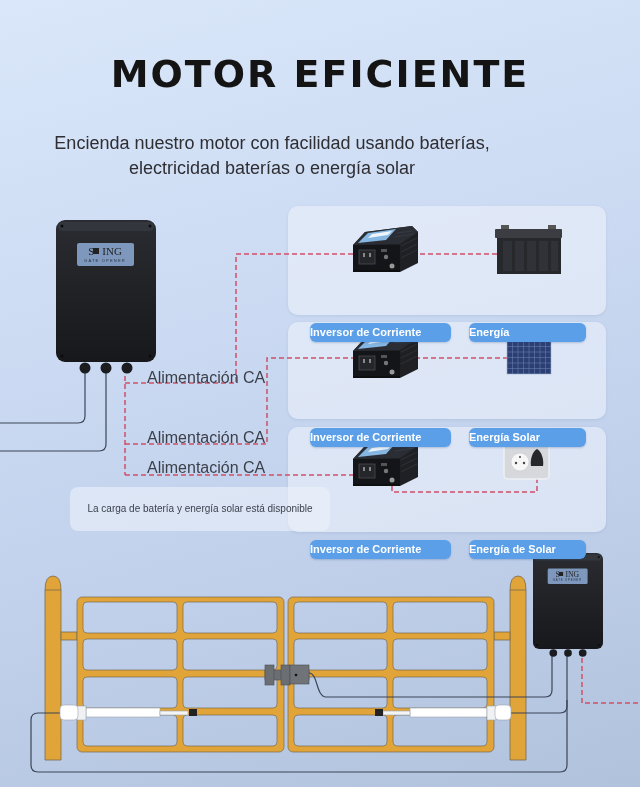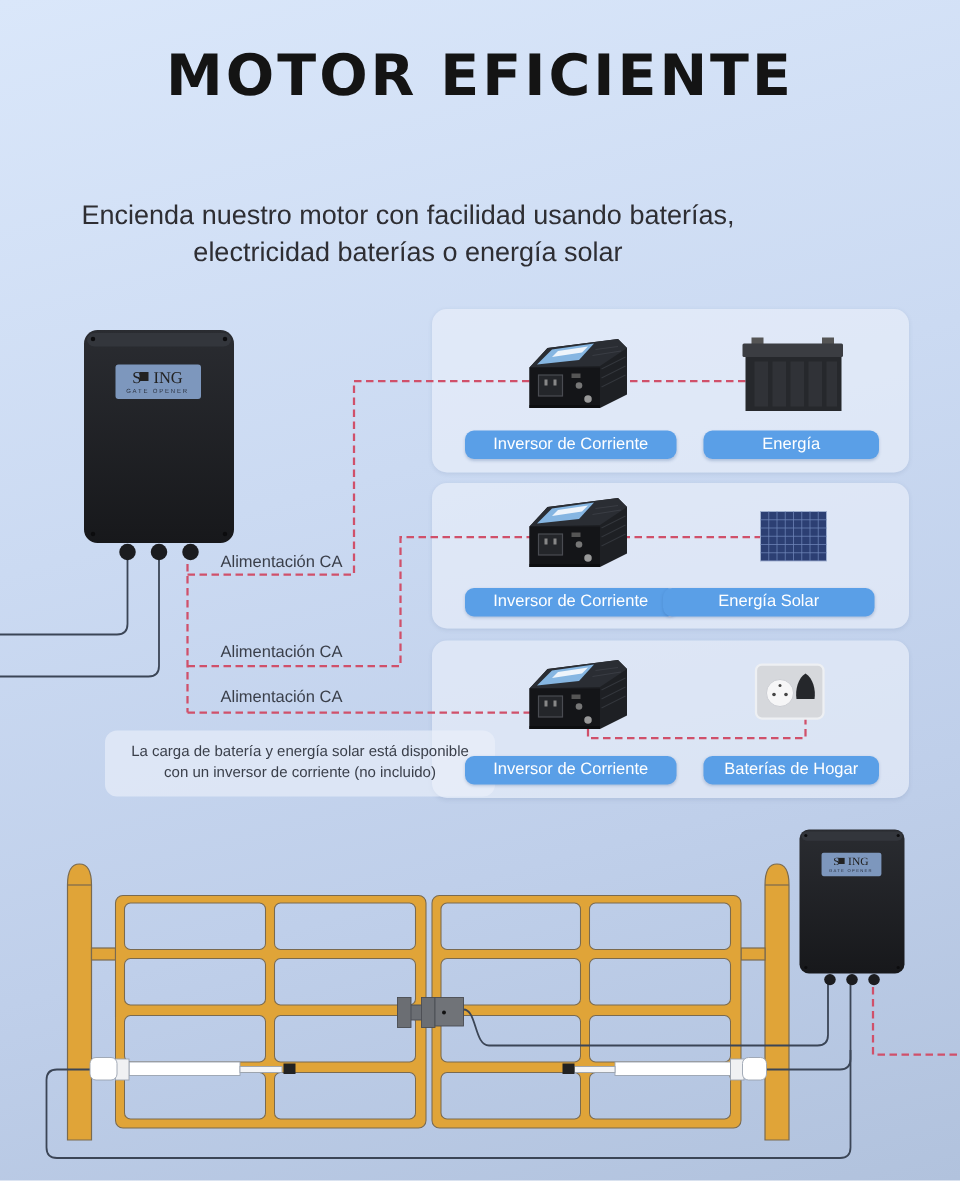--- a/index.html
+++ b/index.html
@@ -6,40 +6,41 @@
   body {
     width:640px; height:787px; position:relative; overflow:hidden;
     background: linear-gradient(165deg, #dae7fa 0%, #cbdaf2 40%, #bfcfea 70%, #b1c2dd 100%);
     font-family: "Liberation Sans", sans-serif;
   }
   .title {
     position:absolute; left:0; top:27px; width:640px; text-align:center;
     font-family:"DejaVu Sans", sans-serif; font-weight:bold;
     font-size:38px; line-height:46px; letter-spacing:2px; color:#141414;
   }
-  .title div { white-space:nowrap; }
+  .title div { white-space:nowrap;margin-top:24px; }
   .subtitle {
     position:absolute; left:0; top:131px; width:544px; text-align:center;
     font-size:18px; line-height:25px; color:#2e2e33;
   }
   .panel {
     position:absolute; left:288px; width:318px;
     background: rgba(236,241,250,0.62);
     border-radius:10px; box-shadow: 0 1px 3px rgba(90,110,150,0.15);
     z-index:1;
   }
   .btn {
     position:absolute; height:19px; border-radius:6px;
-    background:#5a9fe7; color:#fff; font-weight:normal; font-size:11px;
-    line-height:19px; text-align:center; z-index:4;
+    background:#5a9fe7; color:#fff; font-weight:bold; font-size:11px;
+    line-height:19px; text-align:left; z-index:4;
     box-shadow: 0 1px 2px rgba(40,80,140,0.25);
     white-space:nowrap;
+    margin-top:36px;
   }
   .feed-label {
-    position:absolute; left:147px; font-size:11px; color:#3a3f4a; z-index:4; white-space:nowrap;
+    position:absolute; left:147px; font-size:16px; color:#3a3f4a; z-index:4; white-space:nowrap;
   }
   .note {
     position:absolute; left:22px; top:487px; width:260px; height:44px;
     background: rgba(236,241,250,0.62); border-radius:8px; z-index:1;
     font-size:10px; line-height:14px; color:#3a3f4a; text-align:center;
     display:flex; flex-direction:column; justify-content:center;margin-left:48px;
   }
   svg.layer { position:absolute; left:0; top:0; z-index:3; pointer-events:none; }
 </style>
 </head>
@@ -53,31 +54,30 @@
   <div>electricidad baterías o energía solar</div>
 </div>
 
 <div class="panel" style="top:206px;height:109px;"></div>
 <div class="panel" style="top:322px;height:97px;"></div>
 <div class="panel" style="top:427px;height:105px;"></div>
 
 <div class="btn" style="left:310px;top:287px;width:141px;">Inversor de Corriente</div>
 <div class="btn" style="left:469px;top:287px;width:117px;">Energía</div>
 <div class="btn" style="left:310px;top:392px;width:141px;">Inversor de Corriente</div>
-<div class="btn" style="left:442px;top:392px;width:141px;">Energía Solar</div>
+<div class="btn" style="left:469px;top:392px;width:117px;">Energía Solar</div>
 <div class="btn" style="left:310px;top:504px;width:141px;">Inversor de Corriente</div>
-<div class="btn" style="left:469px;top:504px;width:117px;">Baterías de Hogar</div>
+<div class="btn" style="left:469px;top:504px;width:117px;">Energía de Solar</div>
 
 <div class="feed-label" style="top:369px;">Alimentación CA</div>
 <div class="feed-label" style="top:429px;">Alimentación CA</div>
 <div class="feed-label" style="top:459px;">Alimentación CA</div>
 
 <div class="note">
   <div>La carga de batería y energía solar está disponible</div>
-  <div>con un inversor de corriente (no incluido)</div>
 </div>
 
 <svg class="layer" width="640" height="787" viewBox="0 0 640 787">
   <defs>
     <mask id="gateMask">
       <rect x="0" y="0" width="640" height="787" fill="#fff"></rect>
 
       <rect x="83" y="602" width="94" height="31" rx="4" fill="#000"></rect>
       <rect x="183" y="602" width="94" height="31" rx="4" fill="#000"></rect>
       <rect x="83" y="639" width="94" height="31" rx="4" fill="#000"></rect>

